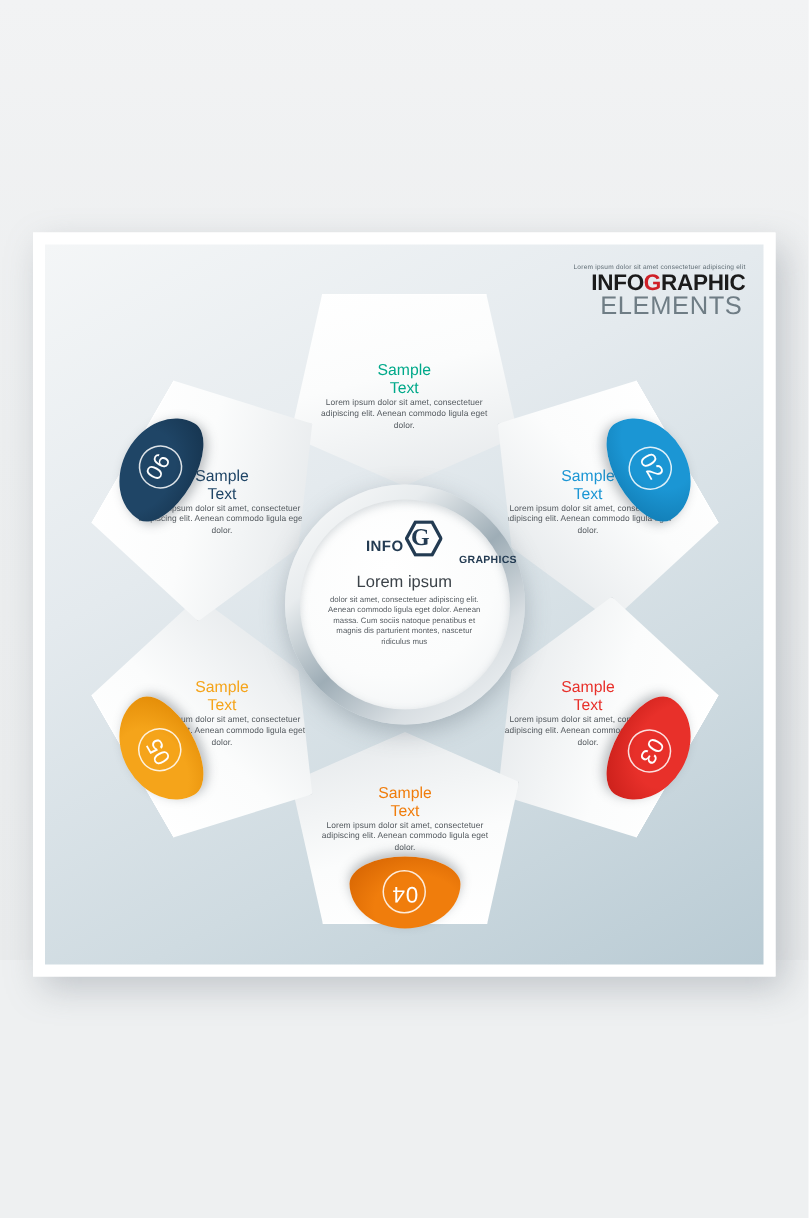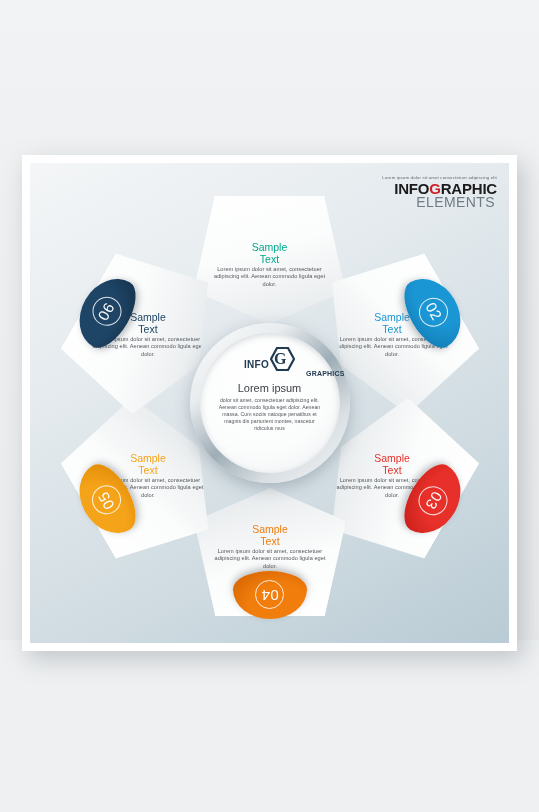--- a/index.html
+++ b/index.html
@@ -38,21 +38,21 @@
     font-size:3.3px;letter-spacing:.12px;color:#5d6a72;
     white-space:nowrap;line-height:1;margin-bottom:1px;
     transform:scale(1.32);transform-origin:right center;
   }
   .brand-main{
     font-size:15px;font-weight:700;letter-spacing:-.2px;line-height:1;
     color:#1b1b1b;white-space:nowrap;
   }
   .brand-main .hl{color:#cf2027;}
   .brand-sub{
-    font-size:14px;letter-spacing:.4px;color:#6f7d85;line-height:1;
+    font-size:17px;letter-spacing:.4px;color:#6f7d85;line-height:1;
     margin-top:-1px;margin-right:2px;
   }
 
   
   .wheel{position:absolute;left:50%;top:50%;width:420px;height:420px;
          margin-left:-210px;margin-top:-207px;}
 
   .petal{position:absolute;left:0;top:0;width:420px;height:420px;}
   .petal .body{
     position:absolute;left:50%;top:0;width:152px;height:128px;margin-left:-76px;

